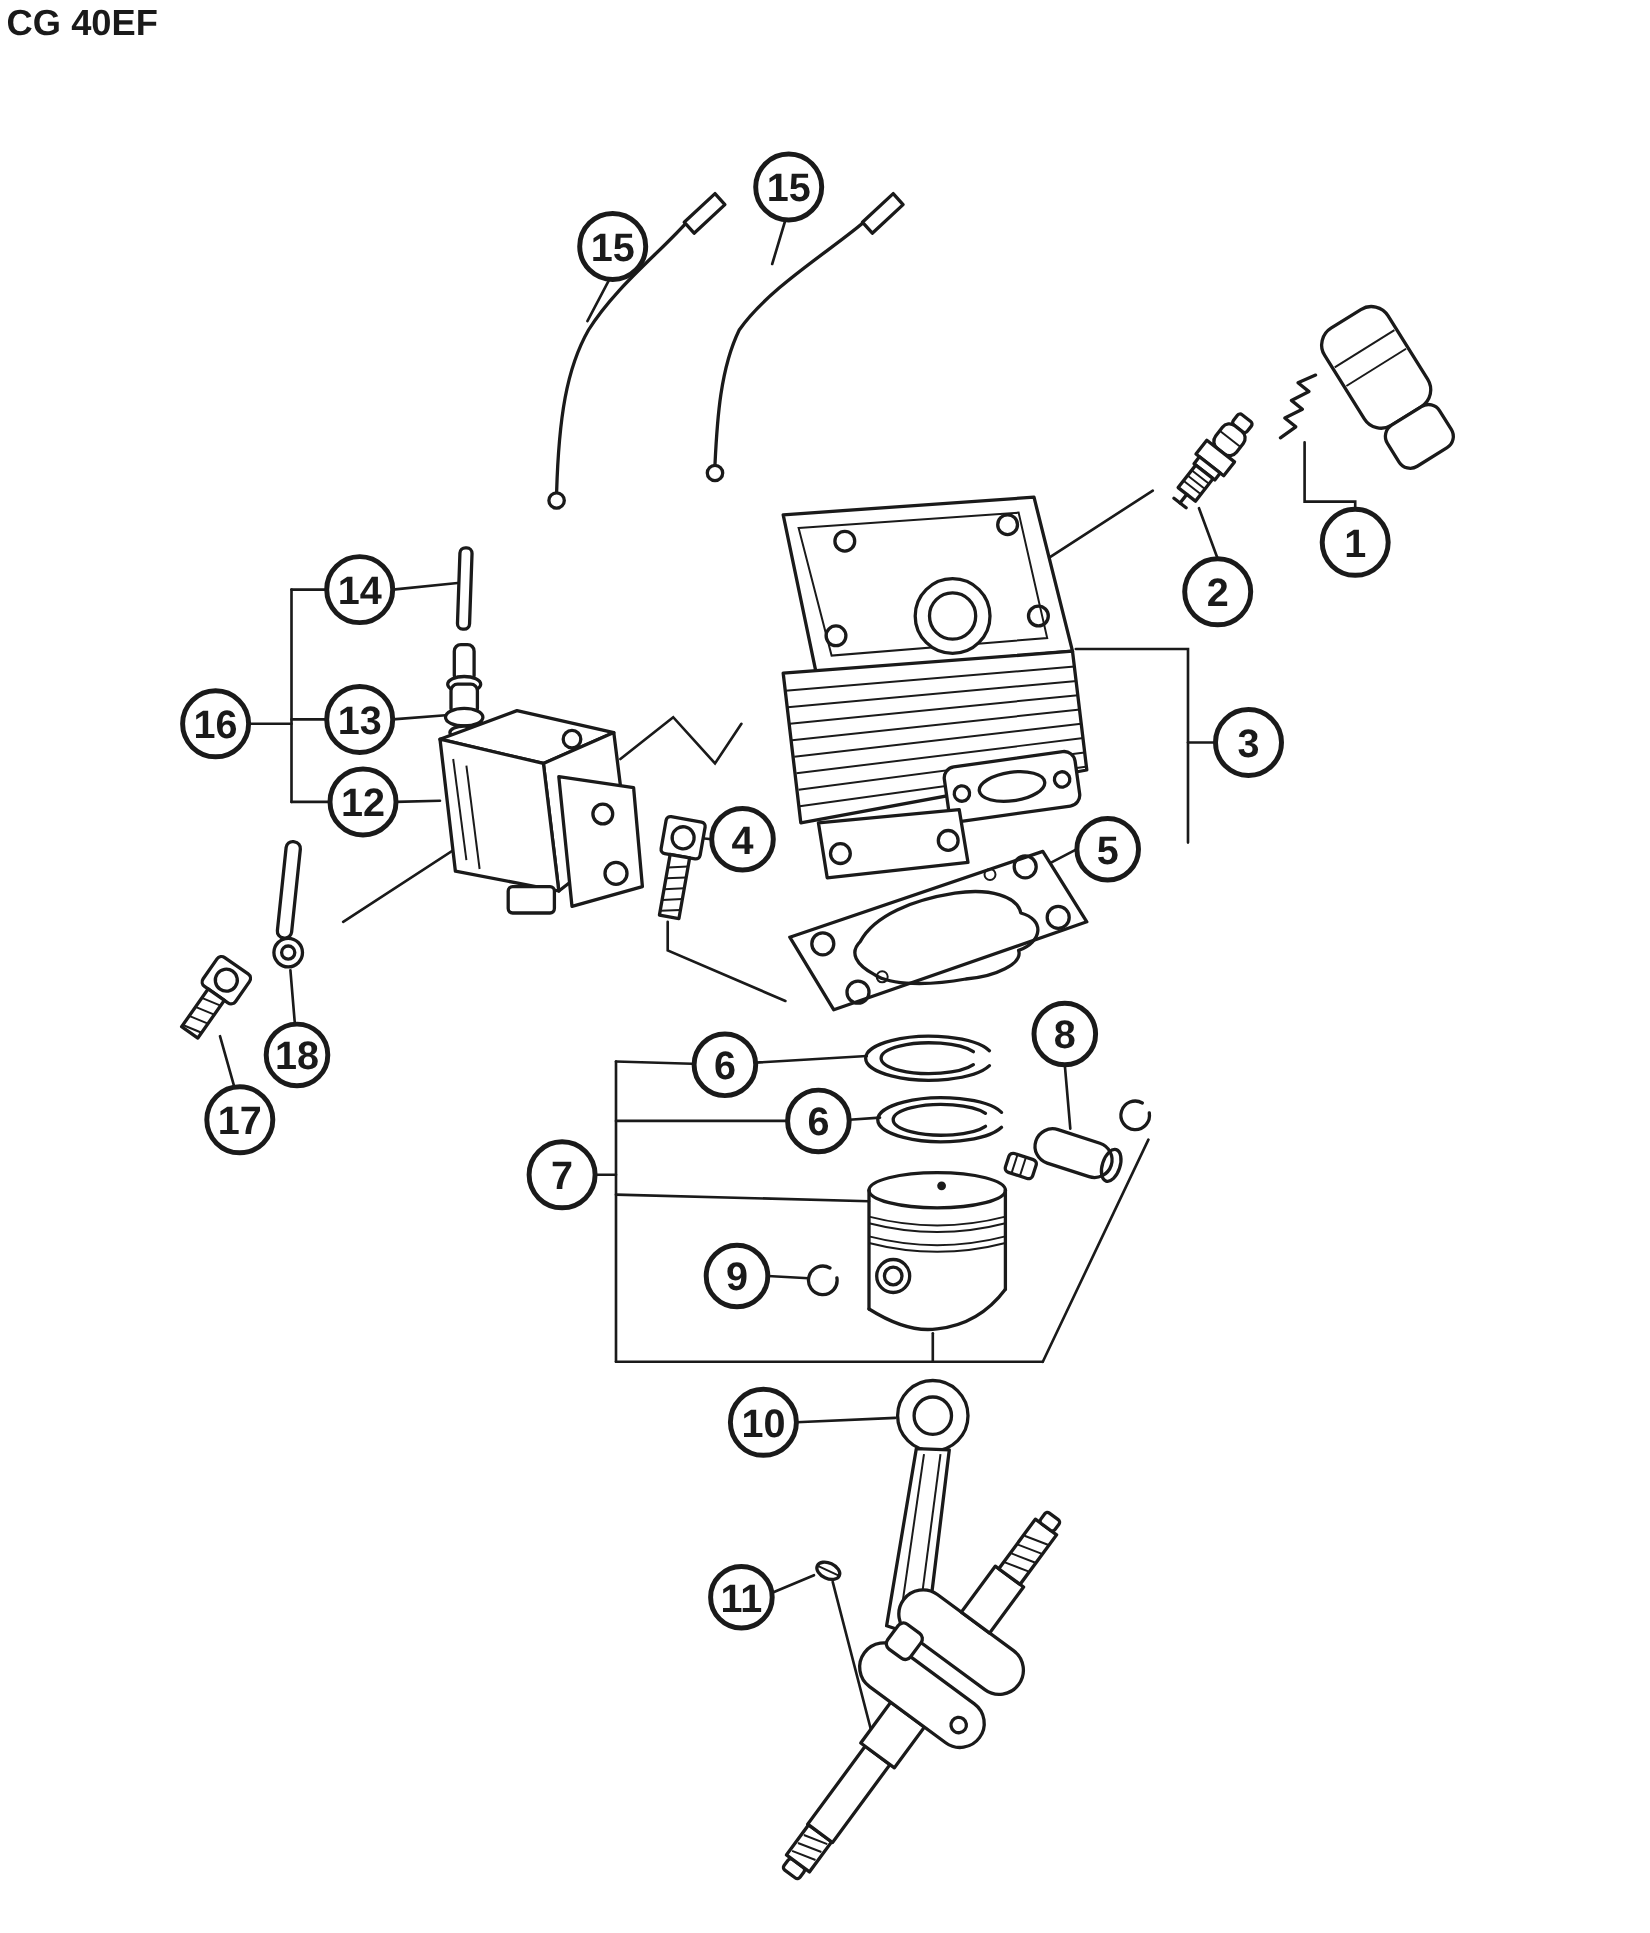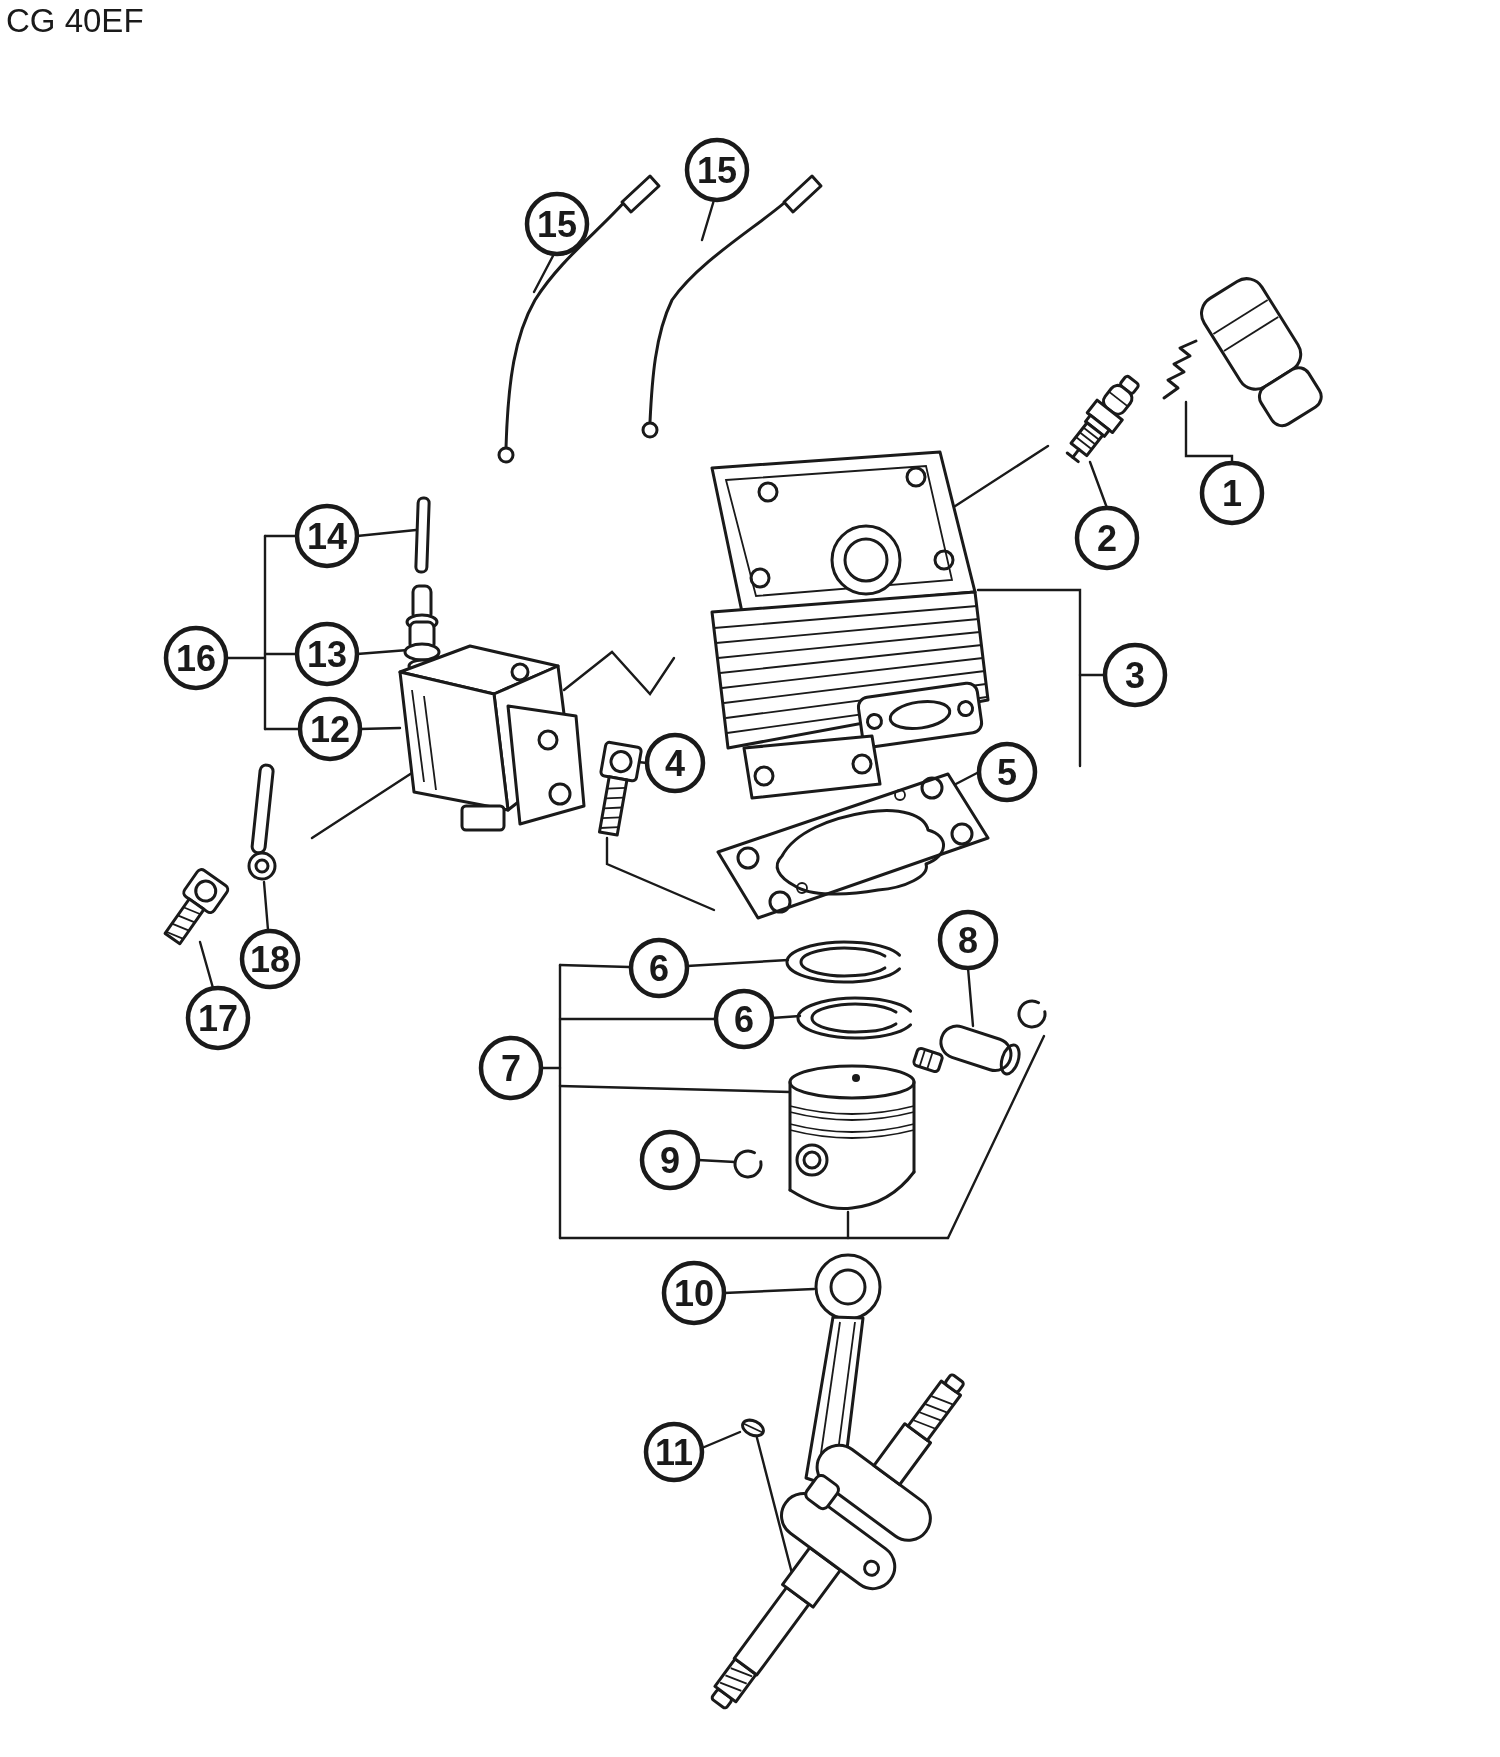--- a/index.html
+++ b/index.html
@@ -1,19 +1,19 @@
 <!DOCTYPE html>
 <html style="--ink: #1a1a1a; --background: #ffffff;"><head>
 <meta charset="utf-8">
 <style>
   :root { --ink:#1a1a1a; --background:#ffffff; }
   html,body { margin:0; padding:0; background:var(--background); }
   .canvas { position:relative; width:1500px; height:1757px; background:var(--background); overflow:hidden; }
   .page-title { position:absolute; top:2px; left:6px; margin:0;
-    font-family:"Liberation Sans",sans-serif; font-weight:normal; font-size:33px; color:var(--ink); }
+    font-family:"Liberation Sans",sans-serif; font-weight:bold; font-size:33px; color:var(--ink); }
   svg { position:absolute; inset:0; }
   .p   { fill:none; stroke:var(--ink); stroke-width:3; stroke-linecap:round; stroke-linejoin:round; }
   .pf  { fill:#fff;  stroke:var(--ink); stroke-width:3; stroke-linejoin:round; }
   .thin{ fill:none; stroke:var(--ink); stroke-width:1.8; }
   .lead{ fill:none; stroke:var(--ink); stroke-width:2.4; stroke-linecap:round; }
   .dot { fill:var(--ink); stroke:none; }
   .callout circle { fill:#fff; stroke:var(--ink); stroke-width:4.5; }
   .callout text { font-family:"Liberation Sans",sans-serif; font-size:36px; font-weight:bold;
     text-anchor:middle; fill:var(--ink); }
 </style>

